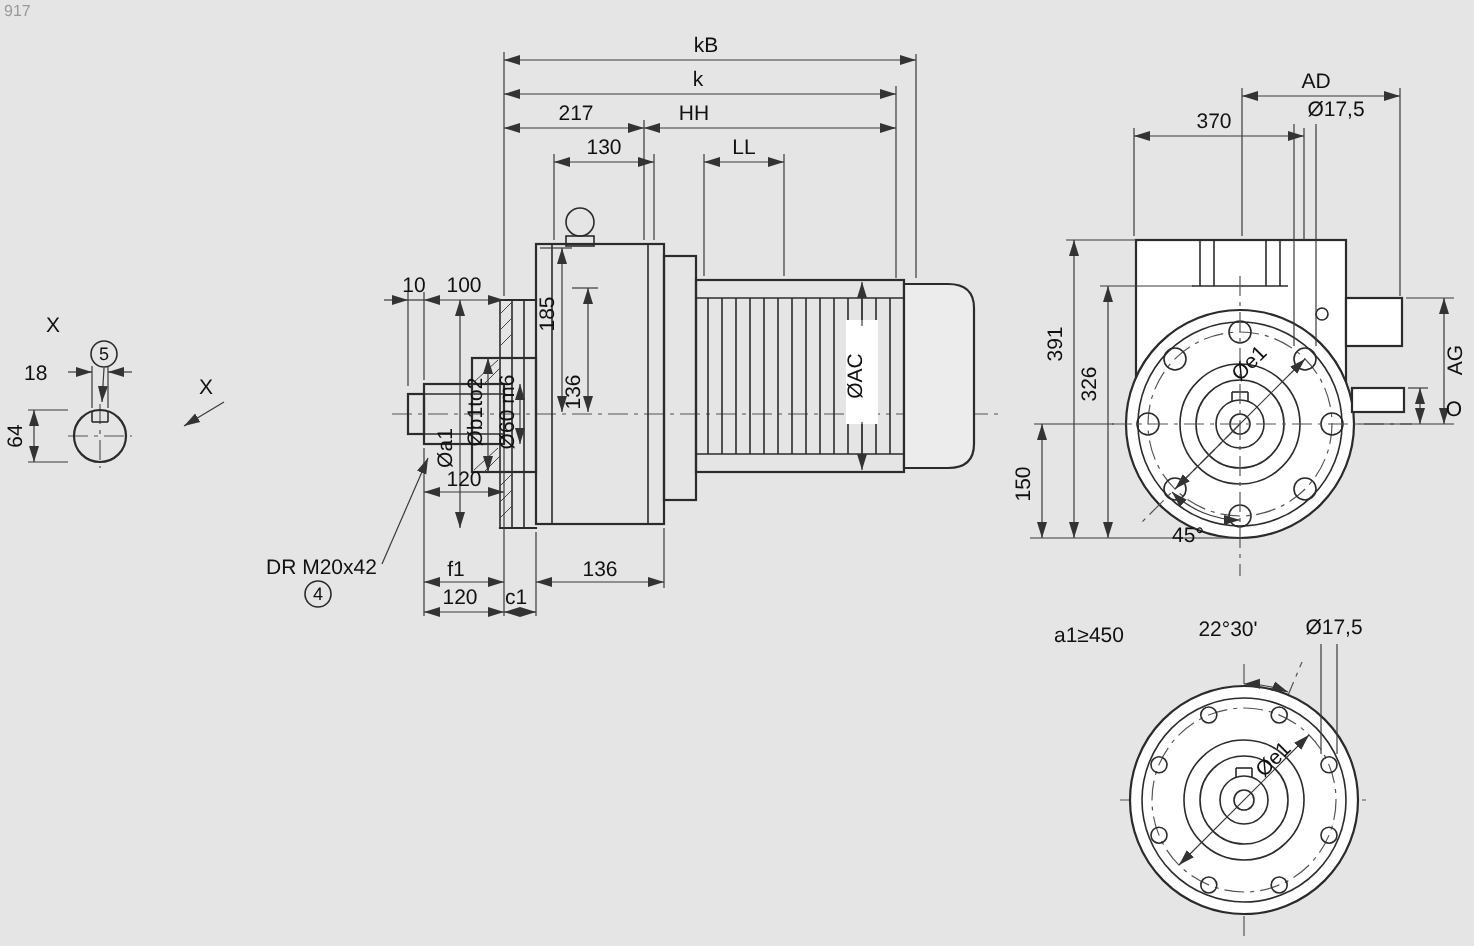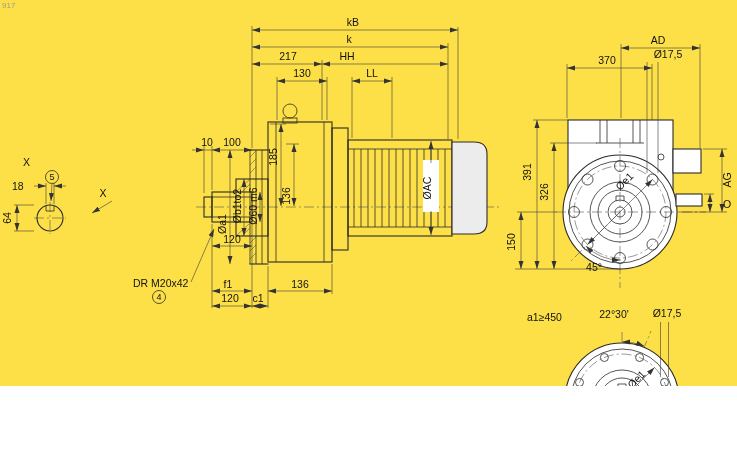--- a/index.html
+++ b/index.html
@@ -1,16 +1,16 @@
 <!DOCTYPE html>
 <html><head>
 <meta charset="utf-8">
 <style>
   html,body{margin:0;padding:0;background:#fff;}
-  .sheet{position:relative;width:737px;height:386px;background:#fde047;overflow:hidden;
+  .sheet{position:relative;width:737px;height:473px;background:#e5e5e5;overflow:hidden;
          font-family:"Liberation Sans",sans-serif;}
   svg{display:block;}
   text{font-family:"Liberation Sans",sans-serif;font-size:10.5px;fill:#111;}
   .mid{text-anchor:middle;}
   .sm{font-size:9px;}
   .corner{font-size:8px;fill:#999;}
   .ol{stroke:#2b2b2b;stroke-width:1.1;fill:none;stroke-linecap:square;}
   .olw{stroke:#2b2b2b;stroke-width:1.1;fill:#fff;}
   .ol2{stroke:#2b2b2b;stroke-width:0.8;fill:none;}
   .th{stroke:#3a3a3a;stroke-width:0.6;fill:none;}

